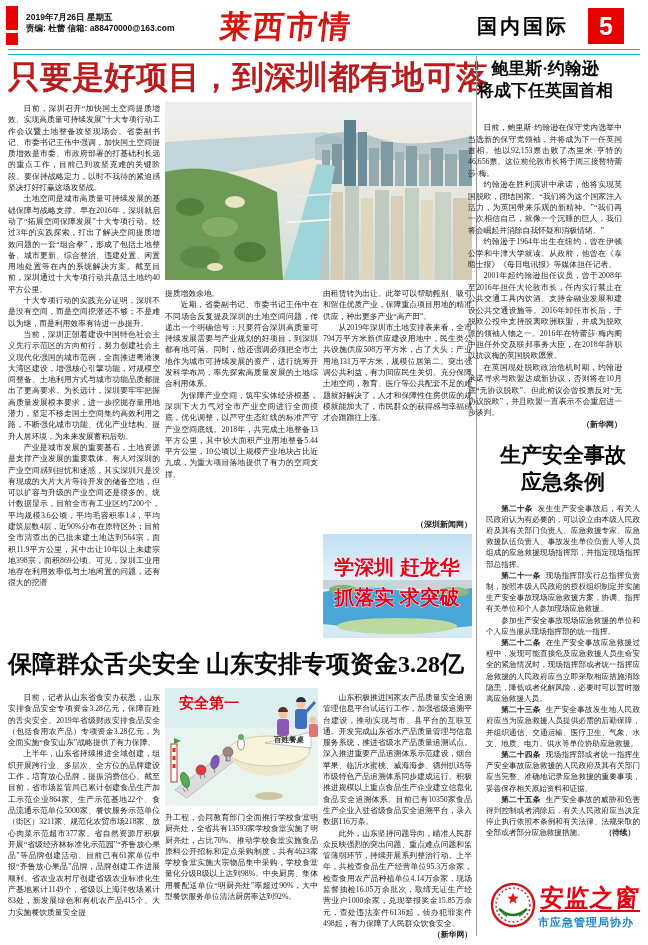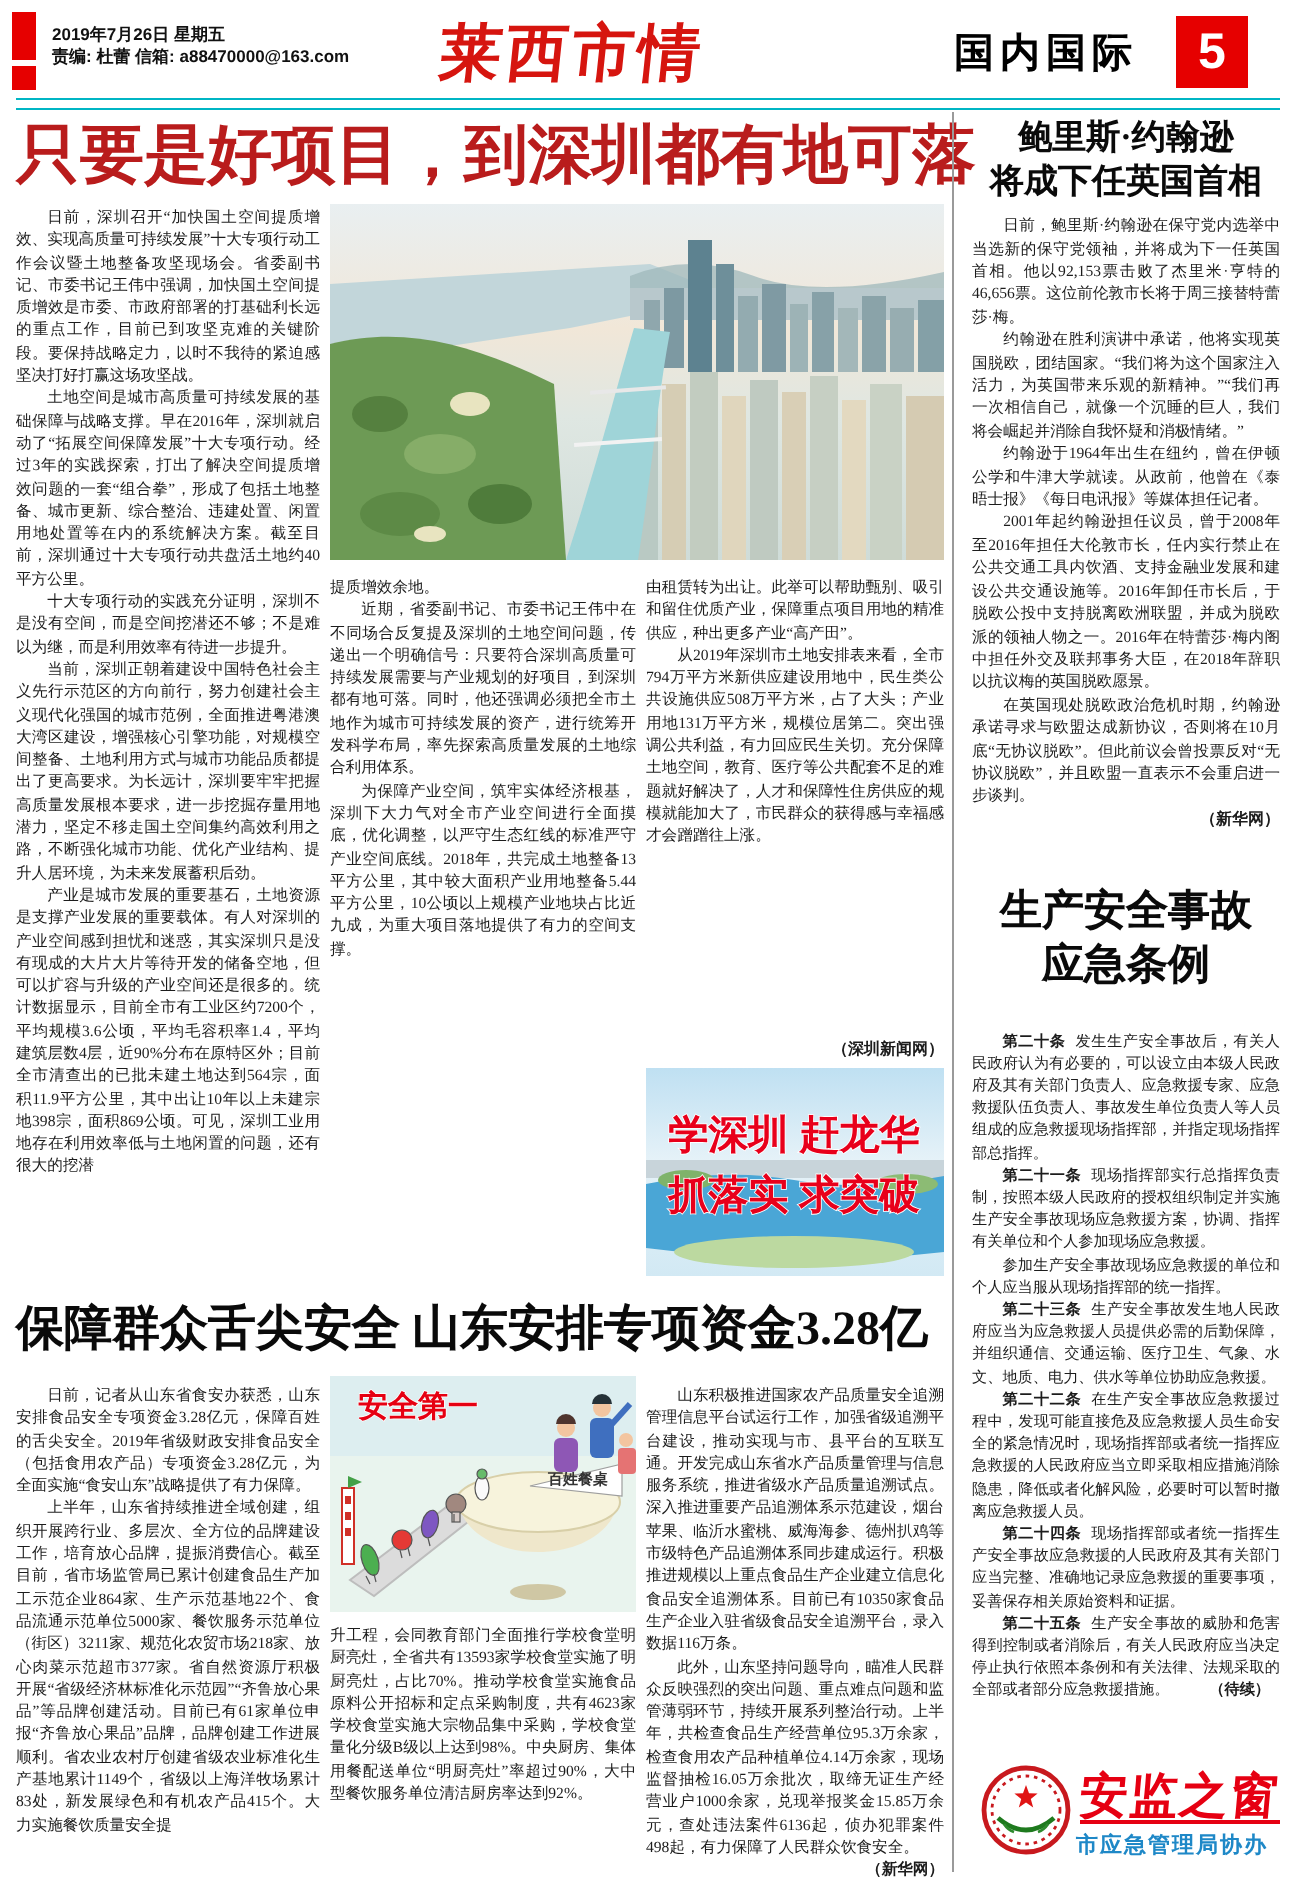--- a/index.html
+++ b/index.html
@@ -137,46 +137,46 @@
   <path d="M0,58 Q40,50 74,56 T149,54 L149,92 Q80,100 0,90 Z" fill="#4aa6d6"></path>
   <ellipse cx="20" cy="56" rx="14" ry="5" fill="#7fb36a"></ellipse>
     <ellipse cx="130" cy="58" rx="16" ry="5" fill="#8cbb74"></ellipse>
   <ellipse cx="74" cy="92" rx="60" ry="8" fill="#bcd9a0"></ellipse>
   <text x="74" y="40" text-anchor="middle" font-size="20" font-weight="bold" fill="#e8001b" stroke="#ffffff" stroke-width="0.8" paint-order="stroke">学深圳 赶龙华</text>
   <text x="74" y="70" text-anchor="middle" font-size="20" font-weight="bold" fill="#e8001b" stroke="#ffffff" stroke-width="0.8" paint-order="stroke">抓落实 求突破</text>
 </svg>
 
 <div class="abs divider-v"></div>
 
-<div class="abs" style="left:486px;top:58px;width:154px">
+<div class="abs" style="left:468px;top:58px;width:154px">
   <div class="sb-head" style="font-size:17px">
     <div>鲍里斯·约翰逊</div>
     <div>将成下任英国首相</div>
   </div>
-  <div class="bt" style="margin-top:5px;max-height:315px;font-size:7.8px;line-height:11.4px">
+  <div class="bt" style="margin-top:20px;max-height:315px;font-size:7.8px;line-height:11.4px">
     <p>日前，鲍里斯·约翰逊在保守党内选举中当选新的保守党领袖，并将成为下一任英国首相。他以92,153票击败了杰里米·亨特的46,656票。这位前伦敦市长将于周三接替特蕾莎·梅。</p>
     <p>约翰逊在胜利演讲中承诺，他将实现英国脱欧，团结国家。“我们将为这个国家注入活力，为英国带来乐观的新精神。”“我们再一次相信自己，就像一个沉睡的巨人，我们将会崛起并消除自我怀疑和消极情绪。”</p>
     <p>约翰逊于1964年出生在纽约，曾在伊顿公学和牛津大学就读。从政前，他曾在《泰晤士报》《每日电讯报》等媒体担任记者。</p>
     <p>2001年起约翰逊担任议员，曾于2008年至2016年担任大伦敦市长，任内实行禁止在公共交通工具内饮酒、支持金融业发展和建设公共交通设施等。2016年卸任市长后，于脱欧公投中支持脱离欧洲联盟，并成为脱欧派的领袖人物之一。2016年在特蕾莎·梅内阁中担任外交及联邦事务大臣，在2018年辞职以抗议梅的英国脱欧愿景。</p>
     <p>在英国现处脱欧政治危机时期，约翰逊承诺寻求与欧盟达成新协议，否则将在10月底“无协议脱欧”。但此前议会曾投票反对“无协议脱欧”，并且欧盟一直表示不会重启进一步谈判。</p>
   </div>
   <div class="attr">（新华网）</div>
 </div>
 
 <div class="abs" style="left:486px;top:442px;width:154px">
   <div class="sb-head" style="font-size:21px">
     <div>生产安全事故</div>
     <div>应急条例</div>
   </div>
-  <div class="bt" style="margin-top:18px;max-height:350px;font-size:7.6px;line-height:11.2px">
+  <div class="bt" style="margin-top:6px;max-height:350px;font-size:7.6px;line-height:11.2px">
     <p class="clause"><b>第二十条</b><span>发生生产安全事故后，有关人民政府认为有必要的，可以设立由本级人民政府及其有关部门负责人、应急救援专家、应急救援队伍负责人、事故发生单位负责人等人员组成的应急救援现场指挥部，并指定现场指挥部总指挥。</span></p>
     <p class="clause"><b>第二十一条</b><span>现场指挥部实行总指挥负责制，按照本级人民政府的授权组织制定并实施生产安全事故现场应急救援方案，协调、指挥有关单位和个人参加现场应急救援。</span></p>
     <p class="clause"><span>参加生产安全事故现场应急救援的单位和个人应当服从现场指挥部的统一指挥。</span></p>
+    <p class="clause"><b>第二十二条</b><span>在生产安全事故应急救援过程中，发现可能直接危及应急救援人员生命安全的紧急情况时，现场指挥部或者统一指挥应急救援的人民政府应当立即采取相应措施消除隐患，降低或者化解风险，必要时可以暂时撤离应急救援人员。</span></p>
     <p class="clause"><b>第二十三条</b><span>生产安全事故发生地人民政府应当为应急救援人员提供必需的后勤保障，并组织通信、交通运输、医疗卫生、气象、水文、地质、电力、供水等单位协助应急救援。</span></p>
-    <p class="clause"><b>第二十二条</b><span>在生产安全事故应急救援过程中，发现可能直接危及应急救援人员生命安全的紧急情况时，现场指挥部或者统一指挥应急救援的人民政府应当立即采取相应措施消除隐患，降低或者化解风险，必要时可以暂时撤离应急救援人员。</span></p>
     <p class="clause"><b>第二十四条</b><span>现场指挥部或者统一指挥生产安全事故应急救援的人民政府及其有关部门应当完整、准确地记录应急救援的重要事项，妥善保存相关原始资料和证据。</span></p>
     <p class="clause"><b>第二十五条</b><span>生产安全事故的威胁和危害得到控制或者消除后，有关人民政府应当决定停止执行依照本条例和有关法律、法规采取的全部或者部分应急救援措施。</span><b class="tbc">（待续）</b></p>
   </div>
 </div>
 
 <svg class="abs" style="left:490px;top:882px" width="46" height="46" viewBox="0 0 46 46">
   <circle cx="23" cy="23" r="21" fill="#ffffff" stroke="#c8191e" stroke-width="2.4"></circle>
   <circle cx="23" cy="23" r="17" fill="none" stroke="#c8191e" stroke-width="1.4" stroke-dasharray="1.8,2.4"></circle>
   <polygon points="23,10.5 24.5,14.6 28.8,14.8 25.4,17.5 26.6,21.7 23,19.2 19.4,21.7 20.6,17.5 17.2,14.8 21.5,14.6" fill="#e01515"></polygon>
   <path d="M9,27 Q23,39 37,27" fill="none" stroke="#1e7a1e" stroke-width="2.4"></path>

